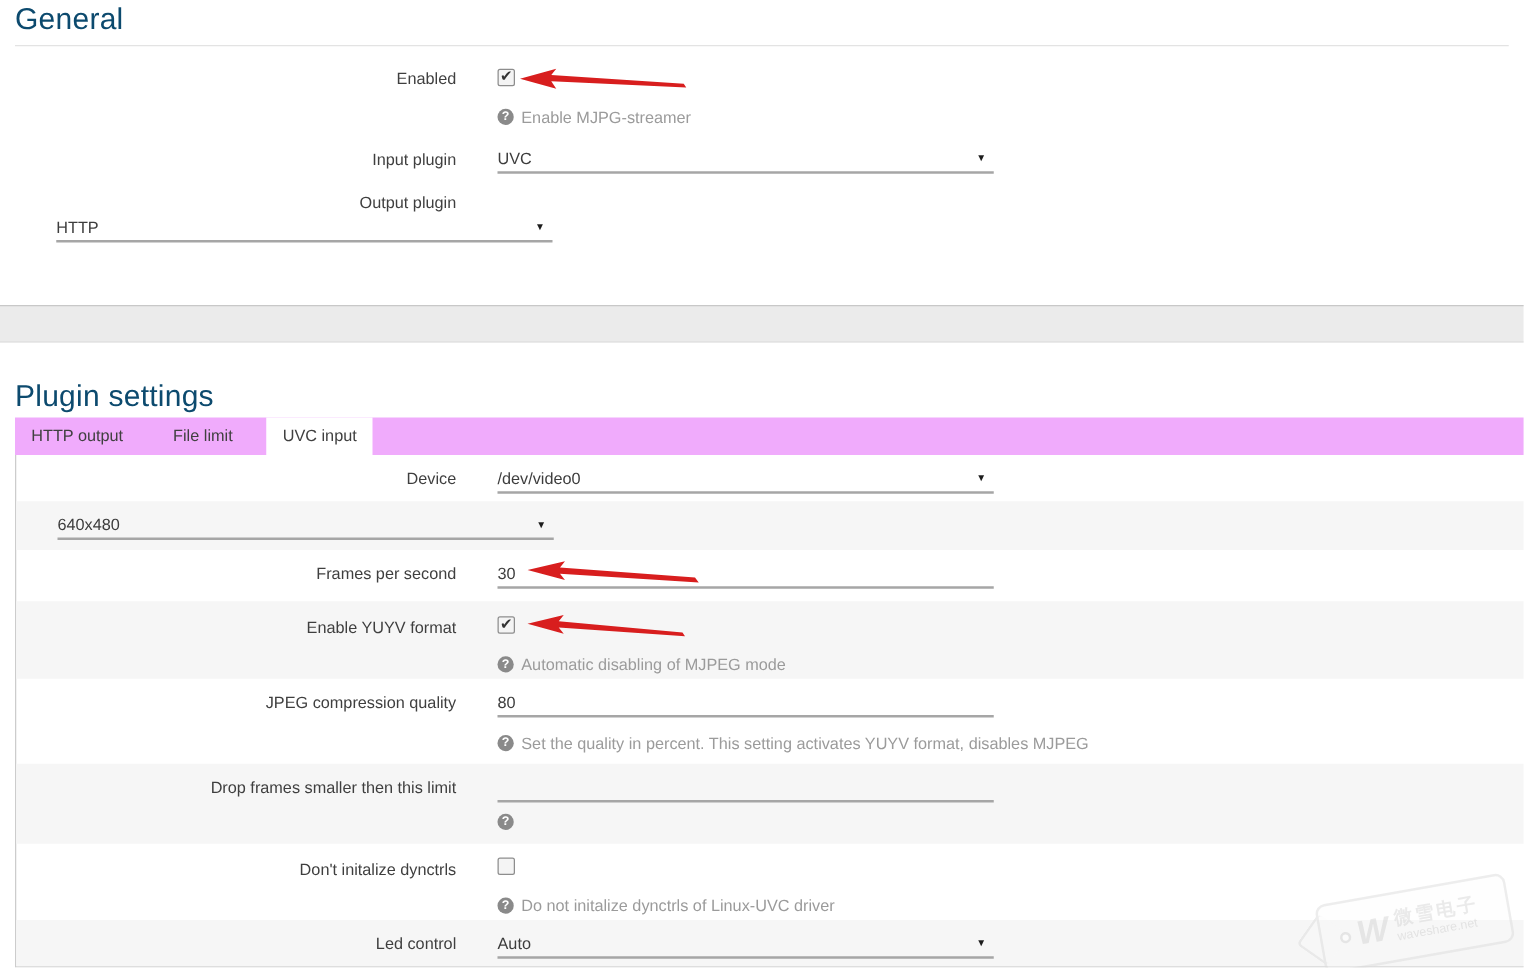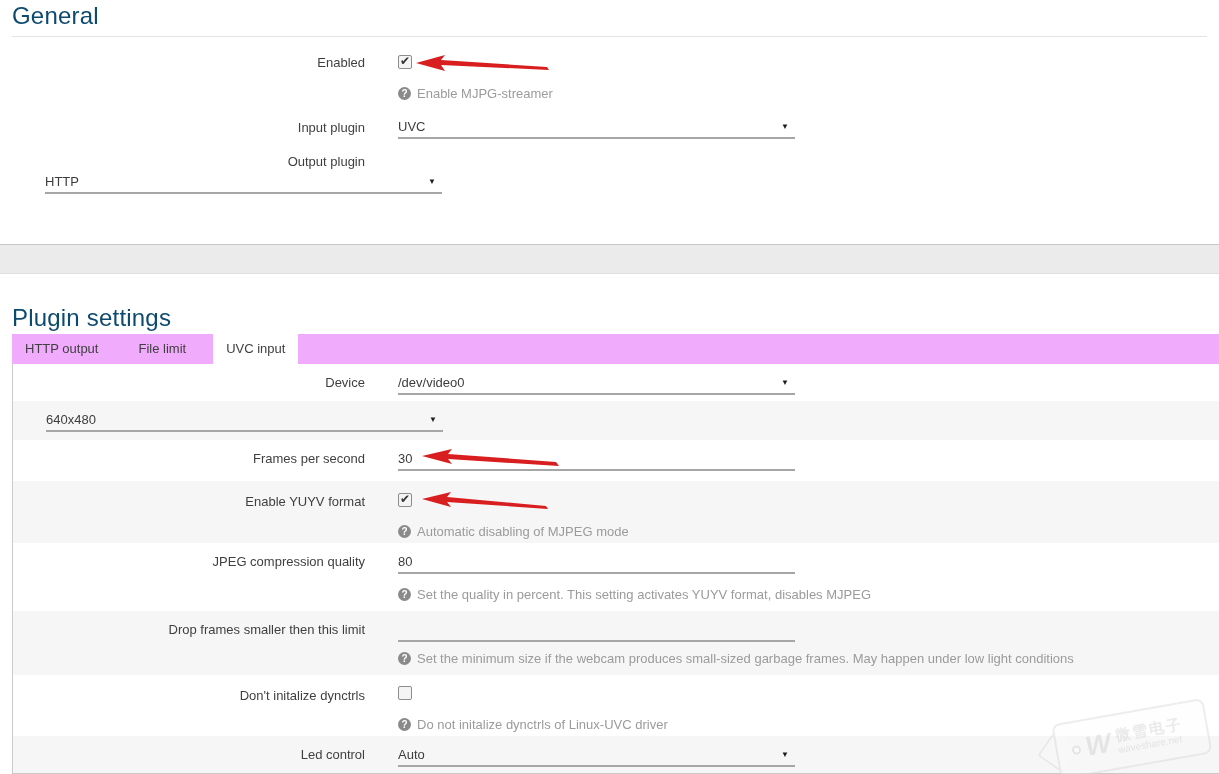--- a/index.html
+++ b/index.html
@@ -208,21 +208,20 @@
     </div>
 
     <div class="trow alt r6">
       <div class="lbl">Drop frames smaller then this limit</div>
       <div class="ctl">
         <div class="inp">
           <span></span>
         </div>
         <div class="helpline">
           <span class="qicon">?</span>
-          <span>Set the minimum size if the webcam produces small-sized garbage frames. May happen under low light conditions</span>
         </div>
       </div>
     </div>
 
     <div class="trow r7 cbrow">
       <div class="lbl">Don't initalize dynctrls</div>
       <div class="ctl">
         <div class="cbwrap">
           <span class="cb"></span>
         </div>

